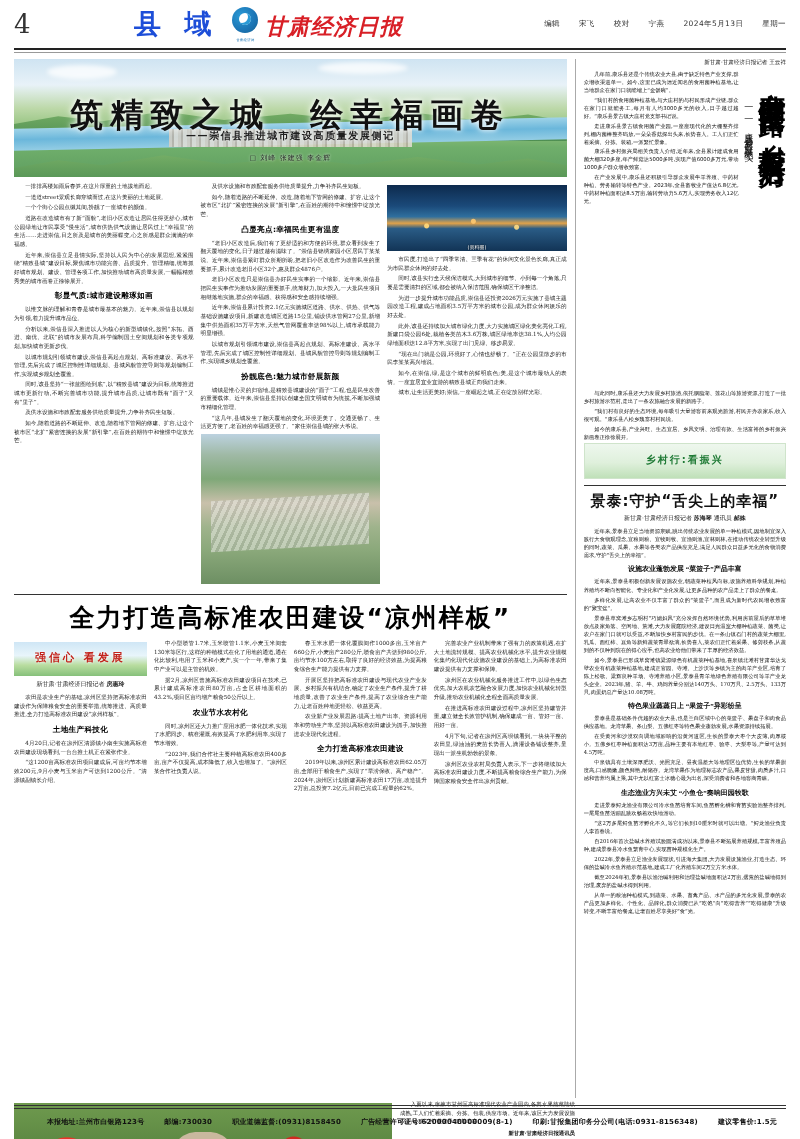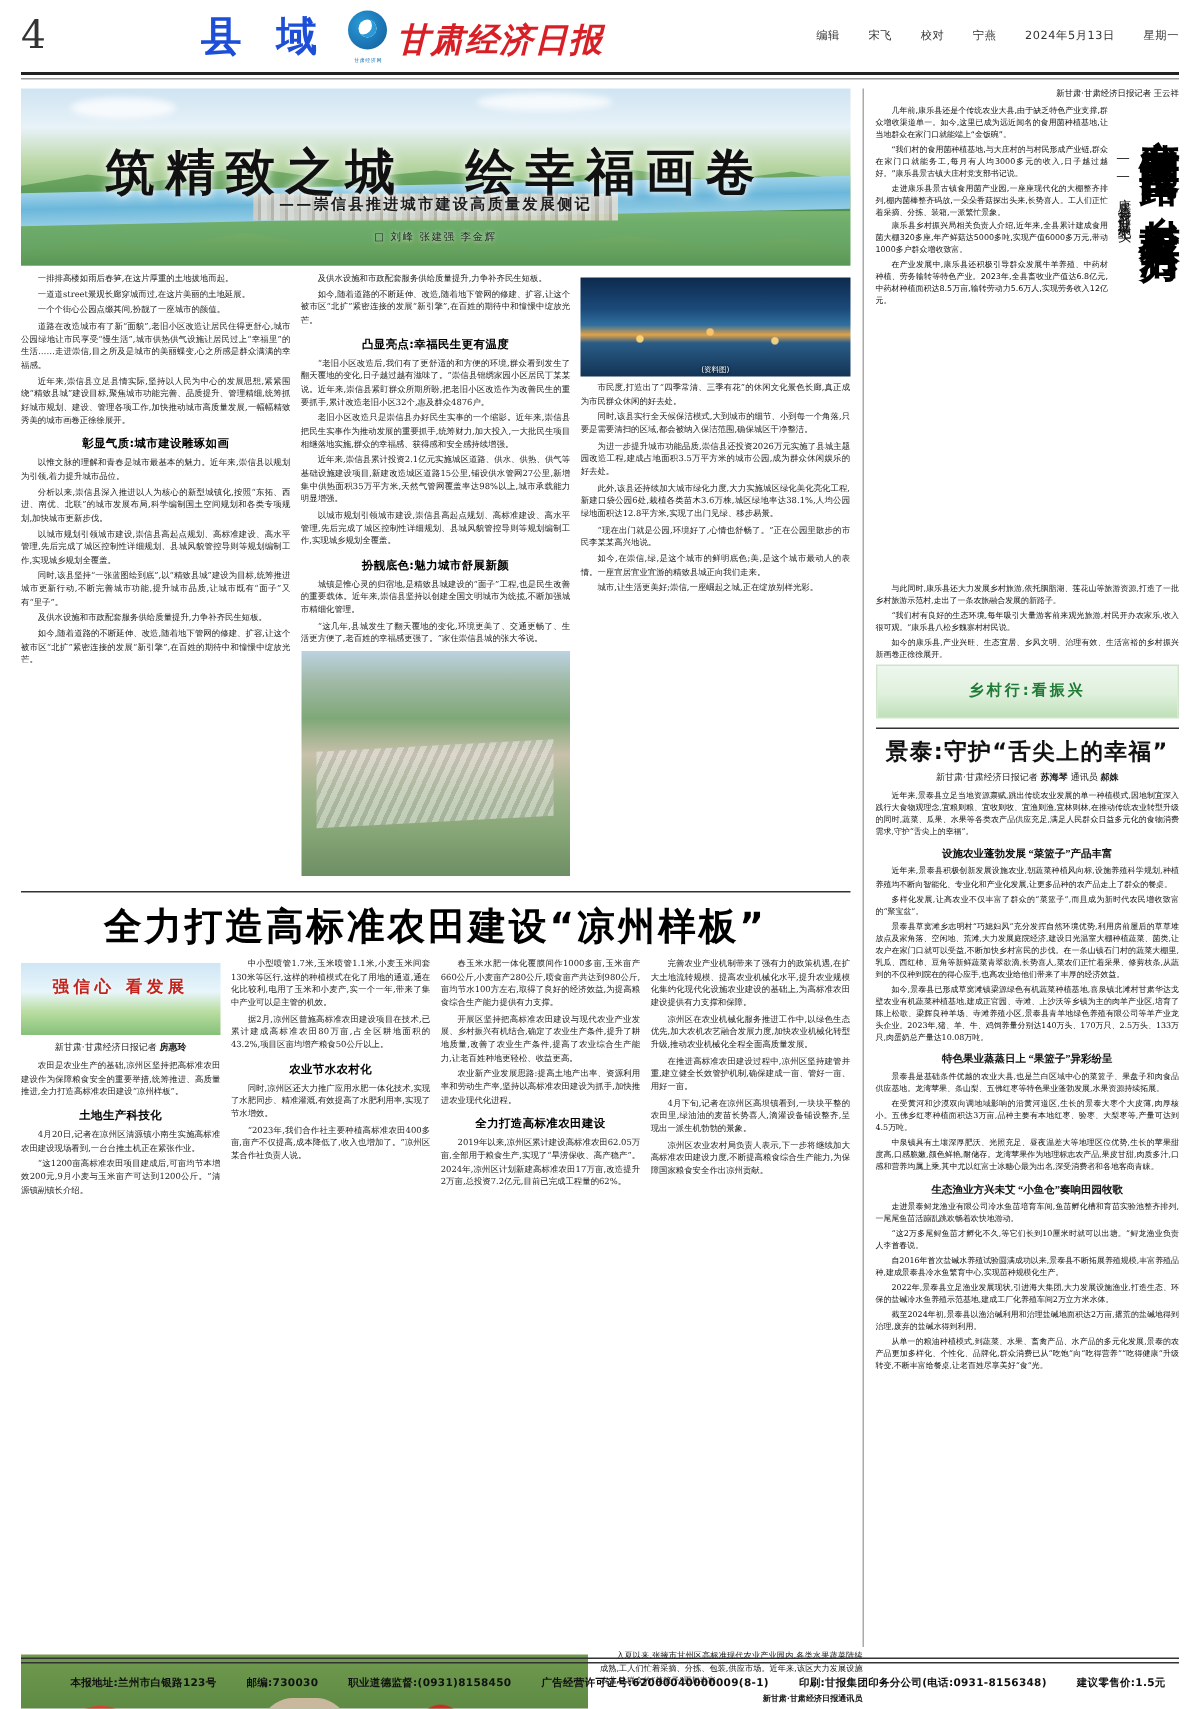--- a/index.html
+++ b/index.html
@@ -167,21 +167,21 @@
       radial-gradient(circle at 86% 54%, #e23a2c 0 18px, transparent 19px),
       linear-gradient(180deg,#6f9a4e 0%, #4e7a3a 45%, #3c6430 100%);
     position:relative;
   }
   .ph-tomato .farmer{
     position:absolute; left:40%; top:18%; width:20%; height:72%;
     background: linear-gradient(180deg,#c9b89e 0 22%, #3b4a5c 22% 100%);
     border-radius: 40% 40% 8% 8%;
   }
   .ph-banner {
-    height: 48px; position:relative; overflow:hidden;
+    height: 34px; position:relative; overflow:hidden;
     background: linear-gradient(180deg,#cfe6f5 0%, #e8f5fb 40%, #b9dda0 68%, #86c07a 100%);
   }
   .ph-banner .btxt {
     position:absolute; left:0; right:0; top:8px; text-align:center;
     font-size:11px; font-weight:900; color:#c2241c; letter-spacing:3px;
     text-shadow: 0 0 3px #fff;
     font-family:"DejaVu Sans","Liberation Sans",sans-serif;
   }
   .ph-banner2 {
     height: 36px; position:relative; overflow:hidden; margin: 2px 0 4px;

